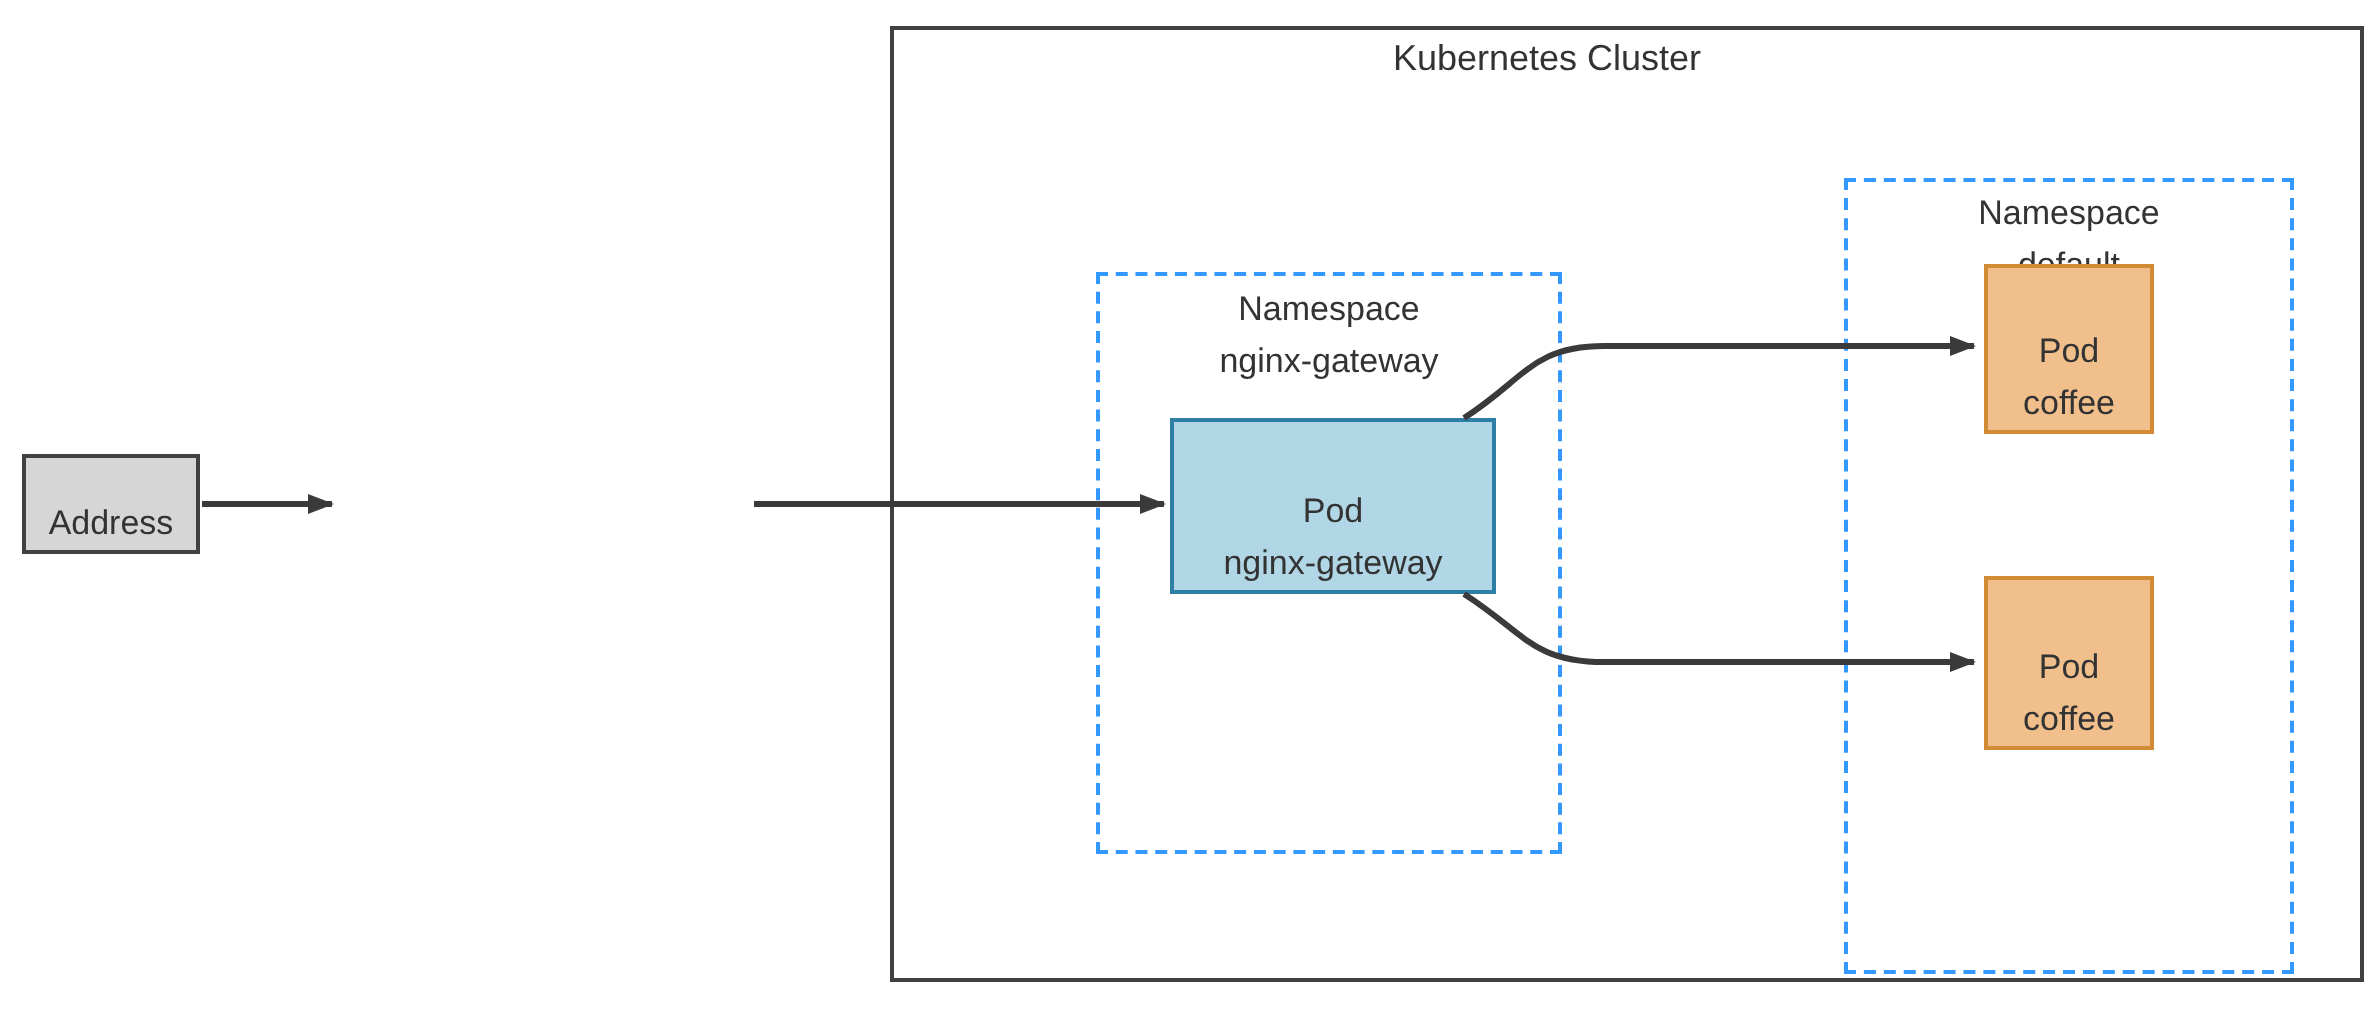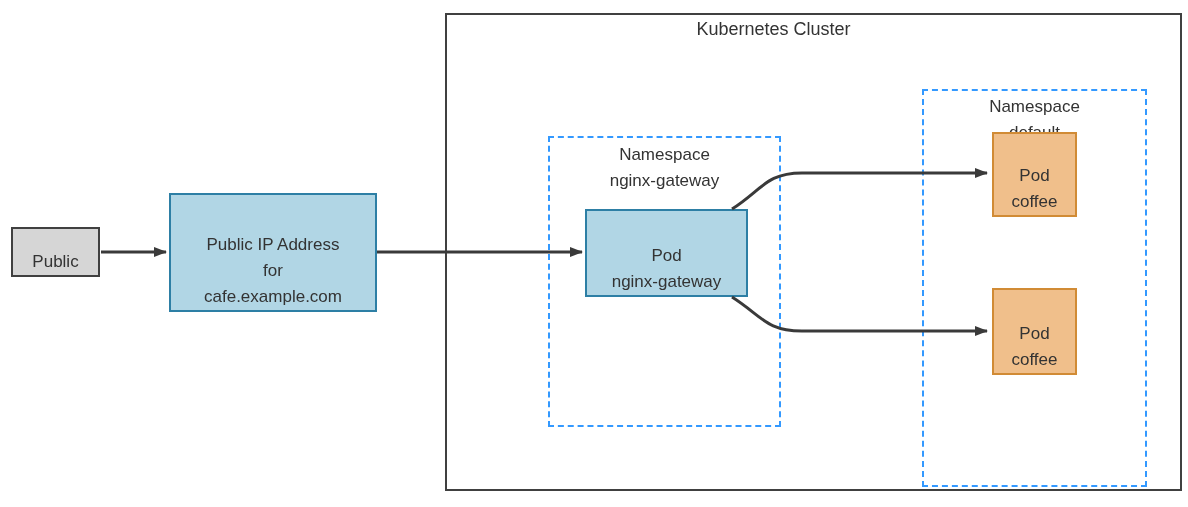--- a/index.html
+++ b/index.html
@@ -101,28 +101,23 @@
     <span class="label">Namespace
 nginx-gateway</span>
   </div>
 
   <div class="box ns-box ns-default-box">
     <span class="label">Namespace
 default</span>
   </div>
 
   <div class="box clients-box">
-    <span class="label">Public</span>
+    <span class="label">Address</span>
   </div>
 
-  <div class="box public-ip-box">
-    <span class="label">Public IP Address
-for
-cafe.example.com</span>
-  </div>
 
   <div class="box pod-nginx-box">
     <span class="label">Pod
 nginx-gateway</span>
   </div>
 
   <div class="box pod-coffee-box pod-coffee-1">
     <span class="label">Pod
 coffee</span>
   </div>

